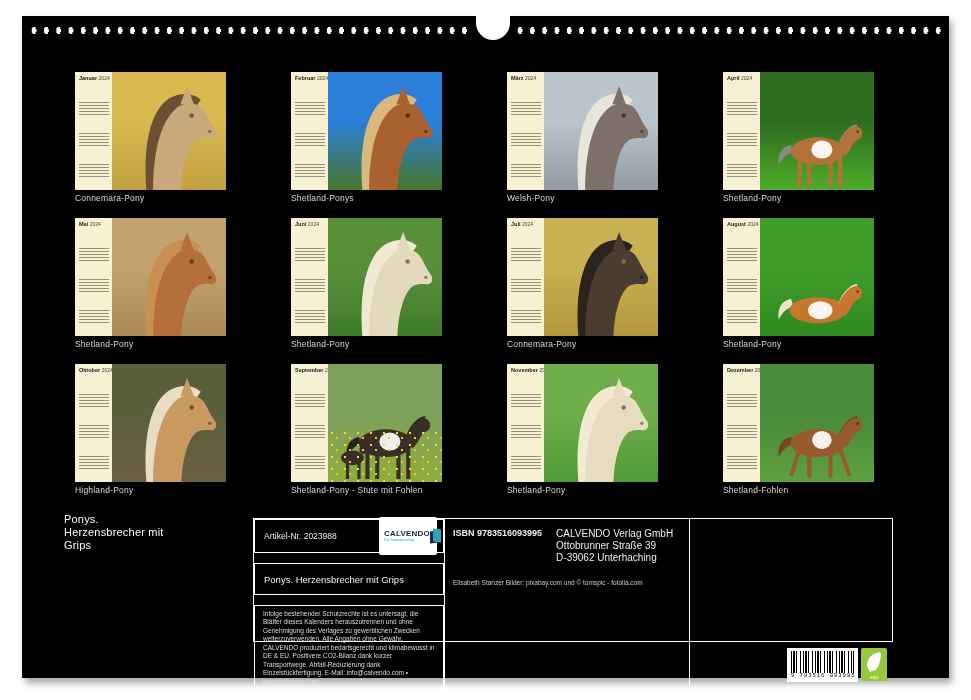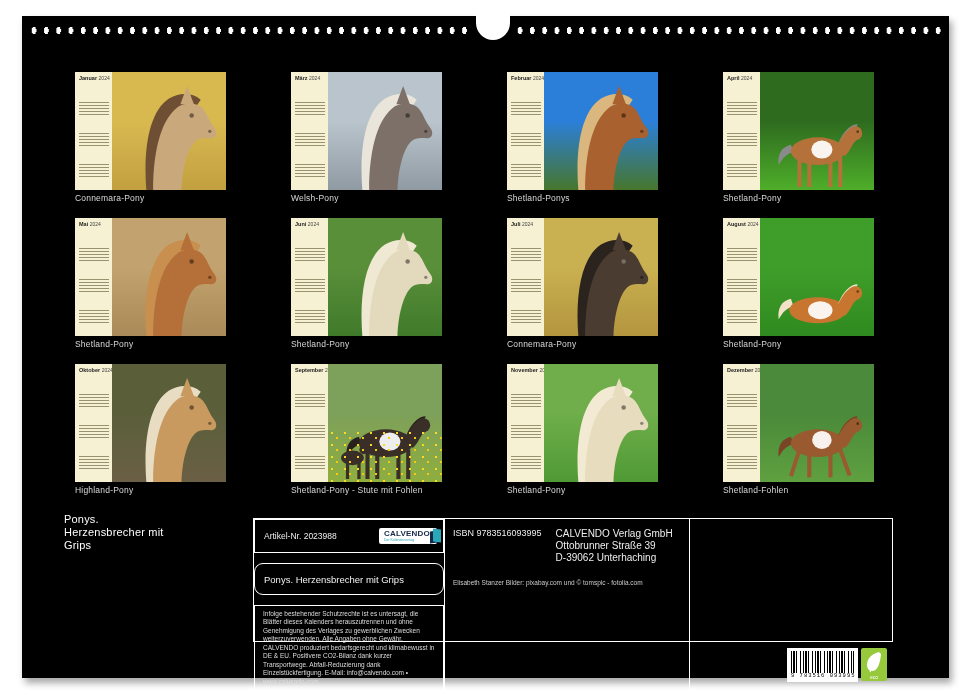--- a/index.html
+++ b/index.html
@@ -43,37 +43,37 @@
              letter-spacing:.2px;}
   
   .info{position:absolute;left:231px;top:502px;width:640px;height:124px;
         display:grid;grid-template-columns:190px 245px 205px;
         border:1px solid #fff;box-sizing:border-box;background:#000;}
   .info-col1{display:flex;flex-direction:column;gap:10px;}
   .ibox{border:1px solid #fff;box-sizing:border-box;}
   .ibox.artikel{height:34px;display:flex;align-items:center;justify-content:space-between;
                 padding:0 6px 0 9px;}
   .artikel-label{font-size:8.5px;color:#eee;}
-  .calvendo-logo{width:58px;height:16px;background:#fff;border-radius:2px;
+  .calvendo-logo{width:58px;height:38px;background:#fff;border-radius:2px;
                  display:flex;align-items:center;justify-content:space-between;padding:2px 3px 2px 5px;
                  box-sizing:border-box;}
   .logo-text{display:flex;flex-direction:column;line-height:1;}
   .logo-name{font-size:8px;font-weight:bold;color:#16284a;letter-spacing:.2px;}
   .logo-tag{font-size:3.5px;color:#2aa7b8;margin-top:1px;}
   .logo-mark{width:11px;height:15px;position:relative;}
   .logo-mark i{position:absolute;display:block;}
   .logo-mark .back{left:0;top:2px;width:8px;height:12px;background:#16284a;transform:skewY(-8deg);}
   .logo-mark .front{left:3px;top:0;width:8px;height:13px;background:#2aa7b8;transform:skewY(8deg);}
-  .ibox.ptitle{height:32px;display:flex;align-items:center;padding:0 9px;border-radius:9px;}
+  .ibox.ptitle{height:32px;display:flex;align-items:center;padding:0 9px;}
   .ptitle-text{font-size:9.5px;color:#f2f2f2;}
   .ibox.legal{flex:1;padding:4px 8px;}
   .legal-text{font-size:6.5px;color:#ddd;line-height:1.3;}
   .info-col2{border-left:1px solid #fff;padding:9px 8px;box-sizing:border-box;}
   .isbn-row{display:flex;gap:14px;}
-  .isbn{font-size:9px;color:#eee;white-space:nowrap;}
+  .isbn{font-size:9px;color:#eee;white-space:nowrap;font-weight:bold;}
   .publisher{font-size:10px;color:#eee;line-height:1.18;}
   .credits{margin-top:16px;font-size:6.5px;color:#ccc;}
   .info-col3{border-left:1px solid #fff;position:relative;}
   .barcode{position:absolute;right:36px;bottom:9px;width:71px;height:34px;background:#fff;
            display:flex;flex-direction:column;padding:3px 4px 2px;box-sizing:border-box;}
   .bars{flex:1;background-image:repeating-linear-gradient(90deg,
          #000 0 1px,#fff 1px 2px,#000 2px 4px,#fff 4px 5px,#000 5px 6px,#fff 6px 9px,
          #000 9px 10px,#fff 10px 12px);}
   .bc-digits{font-size:5.5px;color:#000;text-align:center;letter-spacing:1px;line-height:1.2;
              font-family:"Liberation Mono",monospace;white-space:nowrap;}
@@ -105,56 +105,56 @@
               <path class="body" d="M60,24 L66,8 L72,24 Z"></path>
               <path class="body" d="M36,100 C36,68 42,40 56,28 C63,22 74,22 80,28 C84,33 86,40 90,45 C93,49 92,54 87,54 C82,54 77,53 73,57 C67,63 62,78 61,100 Z"></path>
               <circle cx="70" cy="34" r="2" fill="rgba(0,0,0,.45)"></circle>
               <circle cx="86" cy="48" r="1.5" fill="rgba(0,0,0,.4)"></circle>
             </svg>
       </div>
         </div>
       <div class="caption">Connemara-Pony</div>
     </div>
 
+    <div class="month-card" style="--sky: #2b7fd8; --ground: #47762c; --body: #a8612f; --mane: #d9b77f;">
+      <div class="panel">
+          <div class="cal-strip">
+        <div class="cal-month"><span>Februar</span> <span class="cal-year">2024</span></div>
+        <div class="cal-lines"></div>
+          </div>
+      <div class="photo">
+        <svg class="pony-svg" viewBox="0 0 100 100" preserveAspectRatio="xMidYMax meet">
+              <path class="mane" d="M30,100 C27,62 33,30 50,19 C58,14 70,13 78,20 L74,26 C64,24 56,30 52,40 C46,52 43,74 43,100 Z"></path>
+              <path class="body" d="M60,24 L66,8 L72,24 Z"></path>
+              <path class="body" d="M36,100 C36,68 42,40 56,28 C63,22 74,22 80,28 C84,33 86,40 90,45 C93,49 92,54 87,54 C82,54 77,53 73,57 C67,63 62,78 61,100 Z"></path>
+              <circle cx="70" cy="34" r="2" fill="rgba(0,0,0,.45)"></circle>
+              <circle cx="86" cy="48" r="1.5" fill="rgba(0,0,0,.4)"></circle>
+            </svg>
+      </div>
+        </div>
+      <div class="caption">Shetland-Ponys</div>
+    </div>
+
     <div class="month-card" style="--sky: #b9c4cc; --ground: #8f9aa3; --body: #7d7069; --mane: #e9e5da;">
       <div class="panel">
           <div class="cal-strip">
         <div class="cal-month"><span>März</span> <span class="cal-year">2024</span></div>
         <div class="cal-lines"></div>
           </div>
       <div class="photo">
         <svg class="pony-svg" viewBox="0 0 100 100" preserveAspectRatio="xMidYMax meet">
               <path class="mane" d="M30,100 C27,62 33,30 50,19 C58,14 70,13 78,20 L74,26 C64,24 56,30 52,40 C46,52 43,74 43,100 Z"></path>
               <path class="body" d="M60,24 L66,8 L72,24 Z"></path>
               <path class="body" d="M36,100 C36,68 42,40 56,28 C63,22 74,22 80,28 C84,33 86,40 90,45 C93,49 92,54 87,54 C82,54 77,53 73,57 C67,63 62,78 61,100 Z"></path>
               <circle cx="70" cy="34" r="2" fill="rgba(0,0,0,.45)"></circle>
               <circle cx="86" cy="48" r="1.5" fill="rgba(0,0,0,.4)"></circle>
             </svg>
       </div>
         </div>
       <div class="caption">Welsh-Pony</div>
-    </div>
-
-    <div class="month-card" style="--sky: #2b7fd8; --ground: #47762c; --body: #a8612f; --mane: #d9b77f;">
-      <div class="panel">
-          <div class="cal-strip">
-        <div class="cal-month"><span>Februar</span> <span class="cal-year">2024</span></div>
-        <div class="cal-lines"></div>
-          </div>
-      <div class="photo">
-        <svg class="pony-svg" viewBox="0 0 100 100" preserveAspectRatio="xMidYMax meet">
-              <path class="mane" d="M30,100 C27,62 33,30 50,19 C58,14 70,13 78,20 L74,26 C64,24 56,30 52,40 C46,52 43,74 43,100 Z"></path>
-              <path class="body" d="M60,24 L66,8 L72,24 Z"></path>
-              <path class="body" d="M36,100 C36,68 42,40 56,28 C63,22 74,22 80,28 C84,33 86,40 90,45 C93,49 92,54 87,54 C82,54 77,53 73,57 C67,63 62,78 61,100 Z"></path>
-              <circle cx="70" cy="34" r="2" fill="rgba(0,0,0,.45)"></circle>
-              <circle cx="86" cy="48" r="1.5" fill="rgba(0,0,0,.4)"></circle>
-            </svg>
-      </div>
-        </div>
-      <div class="caption">Shetland-Ponys</div>
     </div>
 
     <div class="month-card pinto" style="--sky: #2e6b1f; --ground: #4fae2a; --body: #b5713a; --mane: #8a8a8a;">
       <div class="panel">
           <div class="cal-strip">
         <div class="cal-month"><span>April</span> <span class="cal-year">2024</span></div>
         <div class="cal-lines"></div>
           </div>
       <div class="photo">
         <svg class="pony-svg" viewBox="0 0 140 90" preserveAspectRatio="xMidYMax meet">

